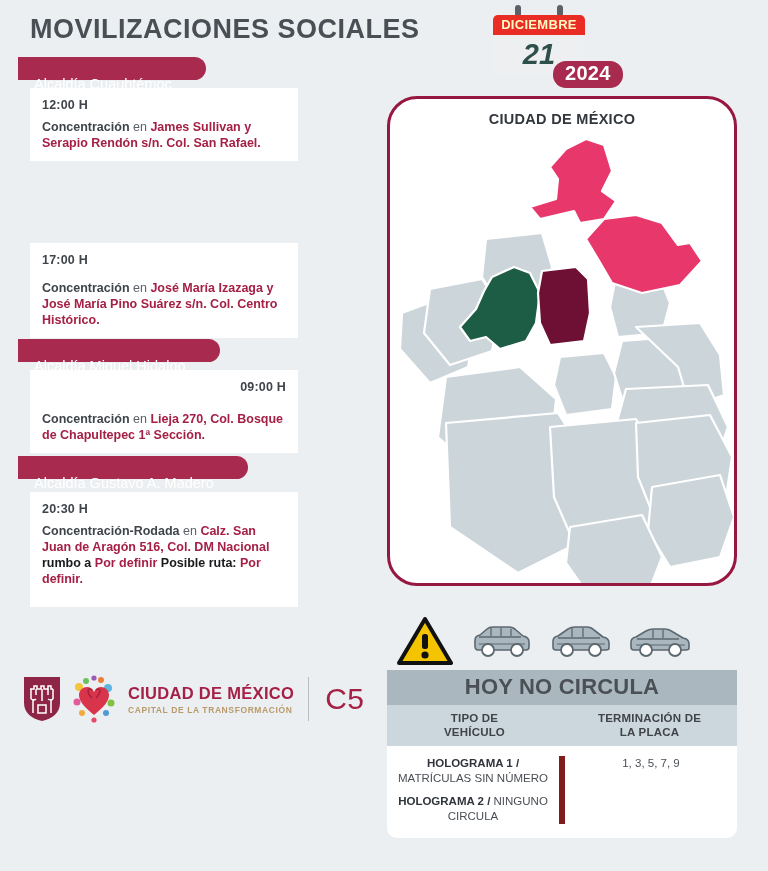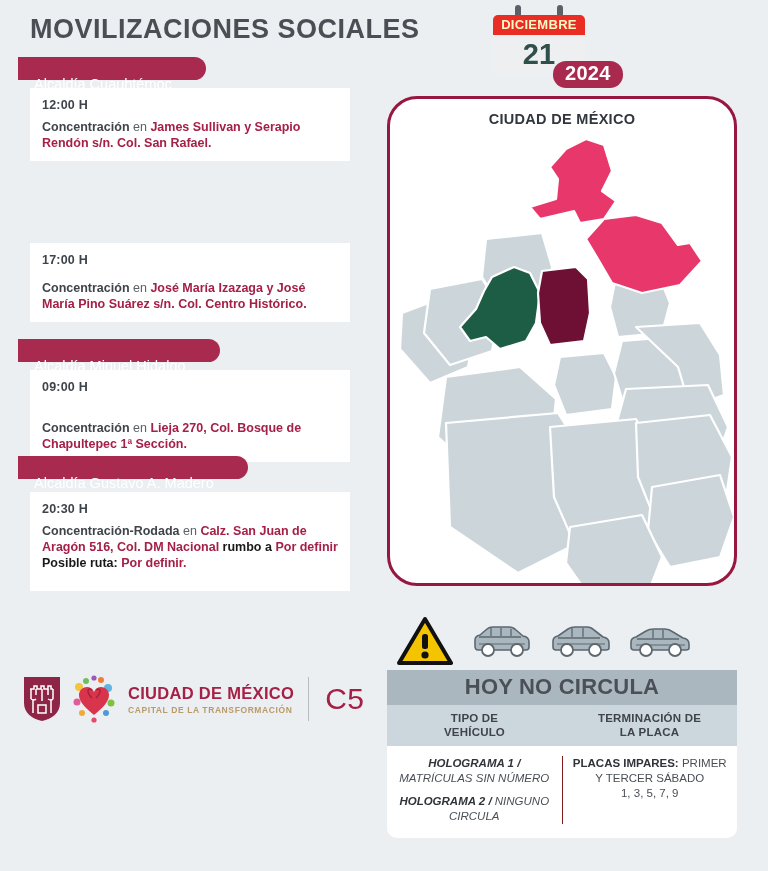--- a/index.html
+++ b/index.html
@@ -22,21 +22,21 @@
   .pill-wrap { position: absolute; left: 18px; }
   .pill-inner {
     display: inline-block; height: 23px; line-height: 23px;
     background: #a92a4f; color: #fff; font-size: 14.5px;
     padding: 16px 34px 0 16px;
     border-top-right-radius: 12px; border-bottom-right-radius: 12px;
     white-space: nowrap;
   }
 
   .card {
-    position: absolute; left: 30px; width: 320px;
+    position: absolute; left: 30px; width: 268px;
     background: #ffffff; padding: 10px 12px 10px 12px;
   }
   .card .time {
     font-size: 12.5px; font-weight: bold; color: #3f444a;
     margin-bottom: 7px; letter-spacing: 0.2px;
   }
   .card .body {
     font-size: 12.5px; line-height: 16px; color: #3f444a;
   }
   .t-dark { color: #3f444a; font-weight: bold; }
@@ -64,21 +64,21 @@
   .cal-ring { position: absolute; width: 6px; height: 12px; background: #5b6167; border-radius: 3px; top: -4px; }
   .cal-top {
     position: absolute; top: 6px; left: 0; width: 92px; height: 20px;
     background: #ea2d24; border-top-left-radius: 5px; border-top-right-radius: 5px;
     color: #fef9c3; font-size: 13px; font-weight: bold; text-align: center; line-height: 20px;
     letter-spacing: 0.3px;
   }
   .cal-body {
     position: absolute; top: 26px; left: 0; width: 92px; height: 40px;
     background: #edeff1; border-bottom-left-radius: 6px; border-bottom-right-radius: 6px;
-    color: #2f4f4a; font-size: 29px; font-weight: bold; text-align: center; line-height: 38px;
+    color: #2f4f4a; font-size: 29px; font-weight: bold; text-align: center; line-height: 38px; font-style: italic;
   }
   .cal-year {
     position: absolute; left: 60px; top: 52px;
     background: #a92a4f; color: #fff; border-radius: 13px;
     font-size: 20px; font-weight: bold; padding: 1px 12px 3px 12px;
     letter-spacing: 0.3px;
   }
 
   
   .map-panel {
@@ -107,21 +107,21 @@
   .hnc-sub { background: #ccd7dd; display: flex; padding: 6px 0 7px 0; }
   .hnc-sub div {
     flex: 1; text-align: center; font-size: 11.5px; font-weight: bold;
     color: #3f444a; line-height: 14px; letter-spacing: 0.2px;
   }
   .hnc-rows {
     background: #ffffff; display: flex; padding: 10px 0 14px 0;
     border-bottom-left-radius: 10px; border-bottom-right-radius: 10px;
   }
   .hnc-cell { flex: 1; text-align: center; font-size: 11.5px; line-height: 15px; color: #4a4f55; padding: 0 6px; }
-  .hnc-col-left { border-right: 1px solid #7f1d1d; font-style: italic; }
+  .hnc-col-left { border-right: 6px solid #7f1d1d; }
   .b { font-weight: bold; color: #2f343a; }
 </style>
 </head>
 <body>
 
 <div class="page">
 
   <div class="left-col">
 
     <div class="main-title">MOVILIZACIONES SOCIALES</div>
@@ -147,21 +147,21 @@
         <span class="t-plain">en</span>
         <span class="t-red">José María Izazaga y José María Pino Suárez s/n. Col. Centro Histórico.</span>
       </div>
     </div>
 
     <div class="pill-wrap" style="top:339px;">
       <span class="pill-inner">Alcaldía Miguel Hidalgo</span>
     </div>
 
     <div class="card" style="top:370px;">
-      <div class="time" style="margin-bottom:26px;">09:00 H</div>
+      <div class="time" style="margin-bottom:17px;text-align:right;">09:00 H</div>
       <div class="body">
         <span class="t-dark">Concentración</span>
         <span class="t-plain">en</span>
         <span class="t-red">Lieja 270, Col. Bosque de Chapultepec 1ª Sección.</span>
       </div>
     </div>
 
     <div class="pill-wrap" style="top:456px;">
       <span class="pill-inner">Alcaldía Gustavo A. Madero</span>
     </div>
@@ -311,22 +311,18 @@
         <div>
           <span class="b">HOLOGRAMA 1 /</span>
           <span>MATRÍCULAS SIN NÚMERO</span>
         </div>
         <div style="margin-top:8px;">
           <span class="b">HOLOGRAMA 2 /</span>
           <span>NINGUNO CIRCULA</span>
         </div>
       </div>
       <div class="hnc-cell">
-        <div>
-          <span class="b">PLACAS IMPARES:</span>
-          <span>PRIMER Y TERCER SÁBADO</span>
-        </div>
         <div>1, 3, 5, 7, 9</div>
       </div>
     </div>
   </div>
 
 </div>
 
 </body></html>

